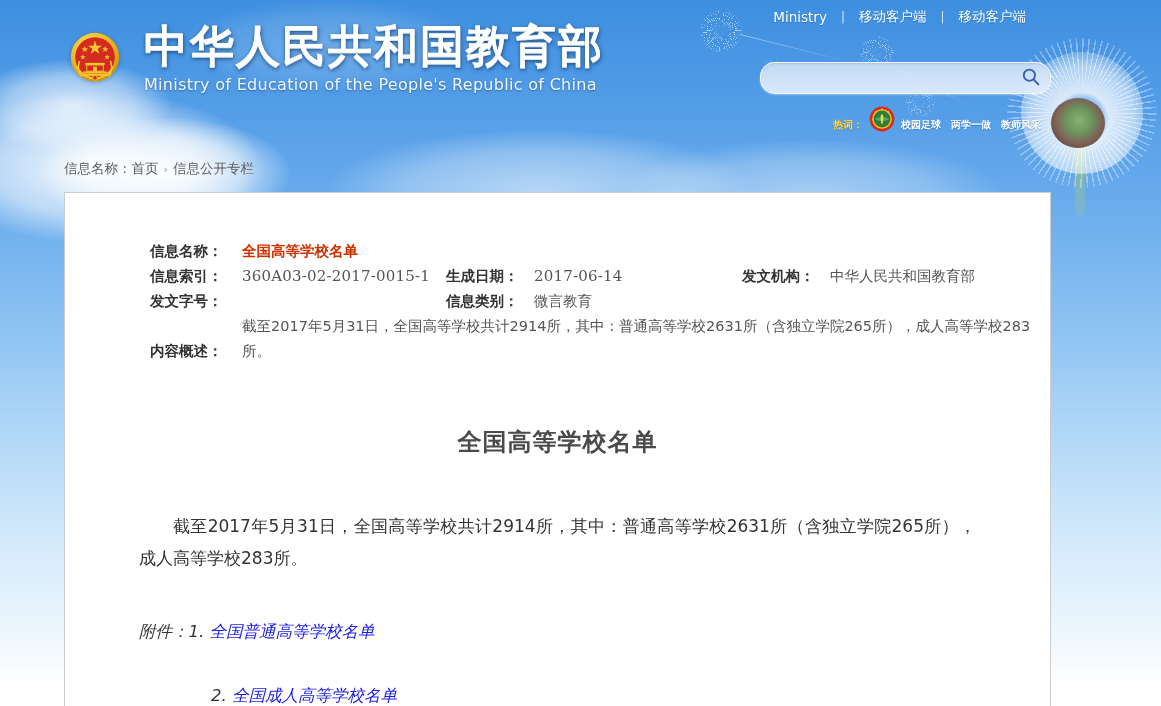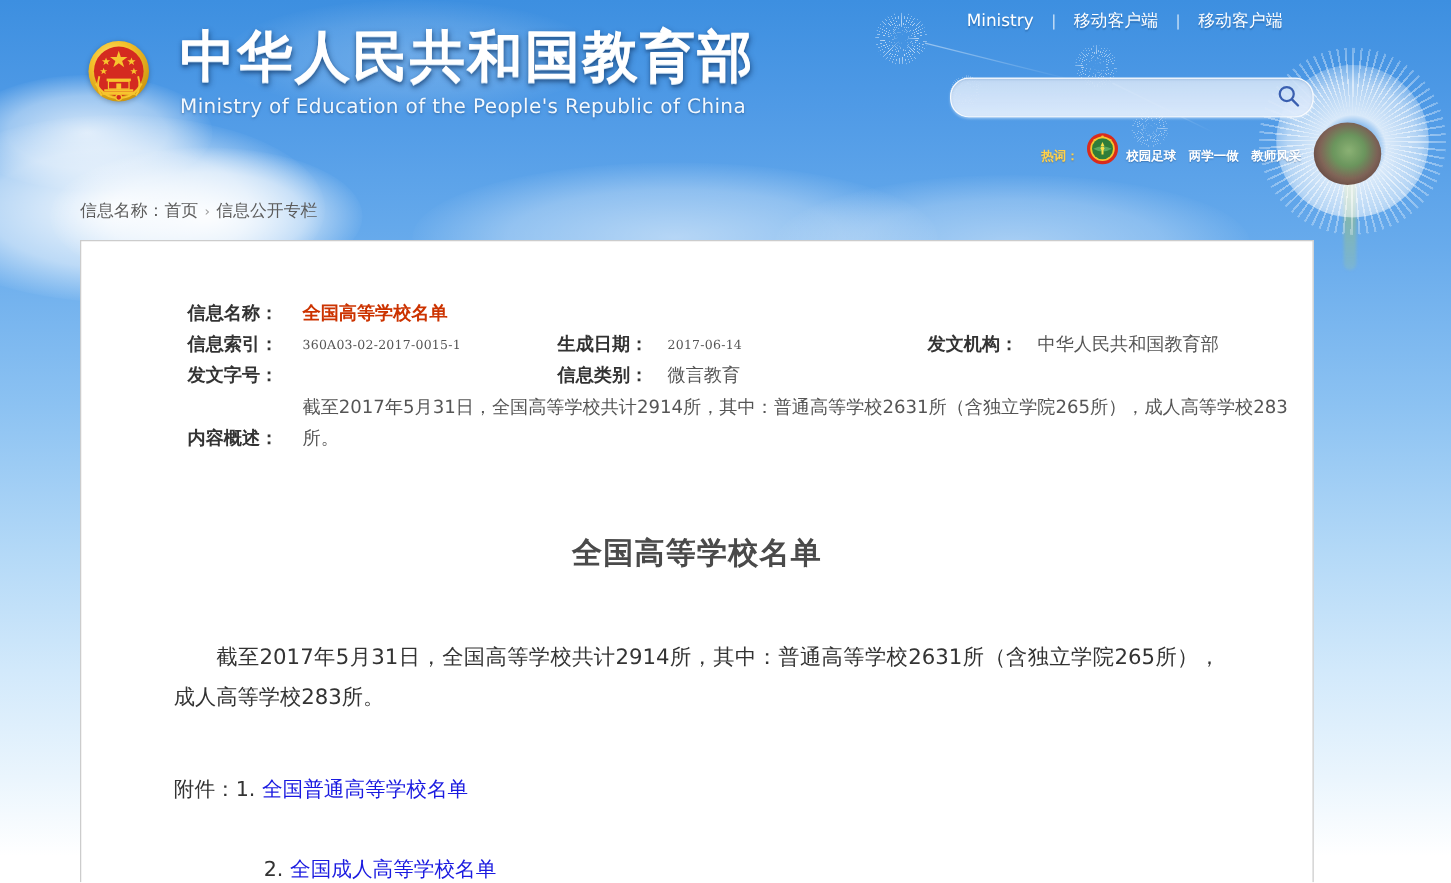--- a/index.html
+++ b/index.html
@@ -290,21 +290,21 @@
   .info-label {
     font-weight: bold;
     color: #333333;
     white-space: nowrap;
     flex: none;
   }
   .info-label.w1 { width: 92px; }
   .info-value { color: #555555; }
   .info-value.mono {
     font-family: "DejaVu Serif", "Liberation Serif", serif;
-    font-size: 10px;
+    font-size: 15px;
     letter-spacing: .2px;
   }
   .info-name-link {
     color: #cc3300;
     text-decoration: none;
     font-weight: bold;
     font-size: 14.5px;
   }
   .col-mid2 { width: 296px; flex: none; display: flex; }
   .info-label.w2 { width: 88px; }
@@ -330,21 +330,21 @@
     color: #333333;
     text-align: justify;
   }
   .article-body p { margin: 0; text-indent: 2em; }
   .attachments {
     margin: 42px 74px 0 74px;
     font-size: 16.5px;
     line-height: 32px;
     color: #333333;
   }
-  .attach-row { display: flex; margin-bottom: 32px; text-indent: 0; }
+  .attach-row { display: flex; margin-bottom: 32px; text-indent: 0; font-style: italic; }
   .attach-row.indent { padding-left: 72px; }
   .attach-prefix { white-space: nowrap; color: #333333; }
   .attachments a {
     color: #1a1ae0;
     text-decoration: none;
   }
 </style>
 </head>
 <body>
 

